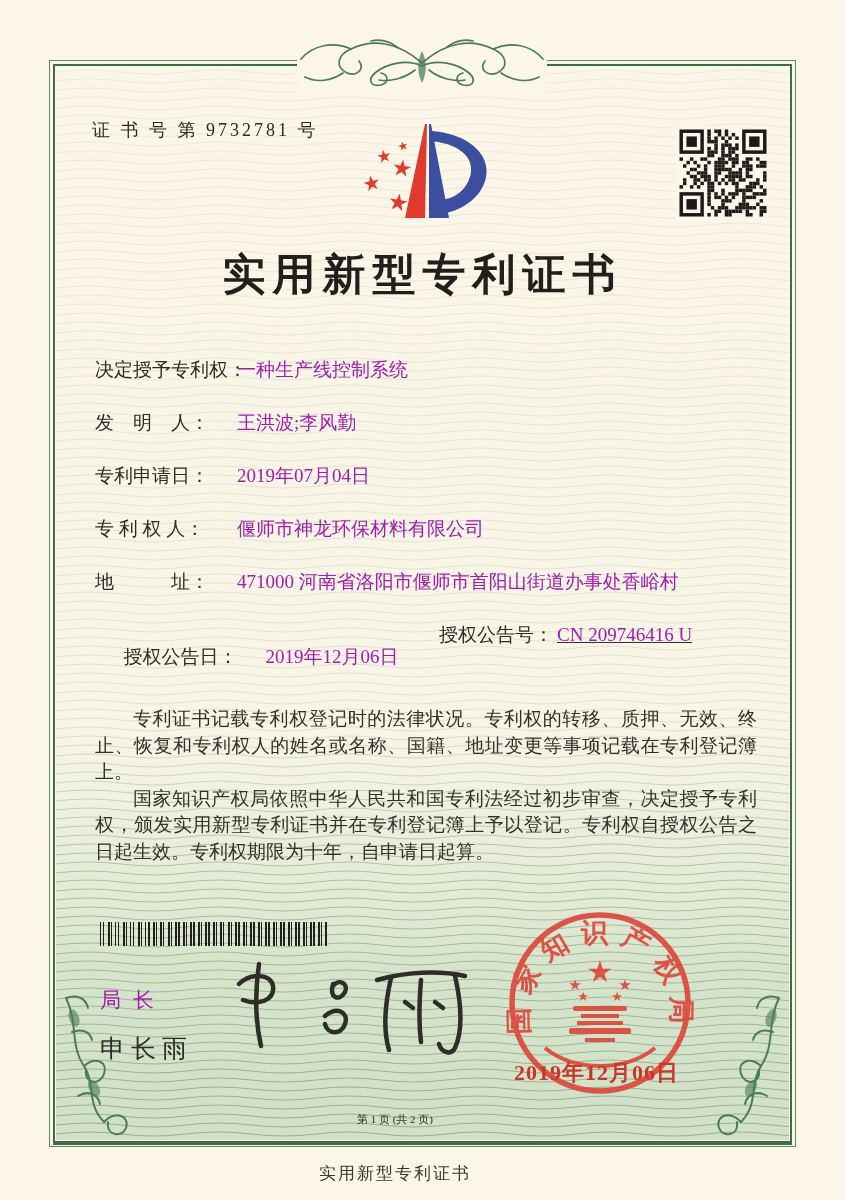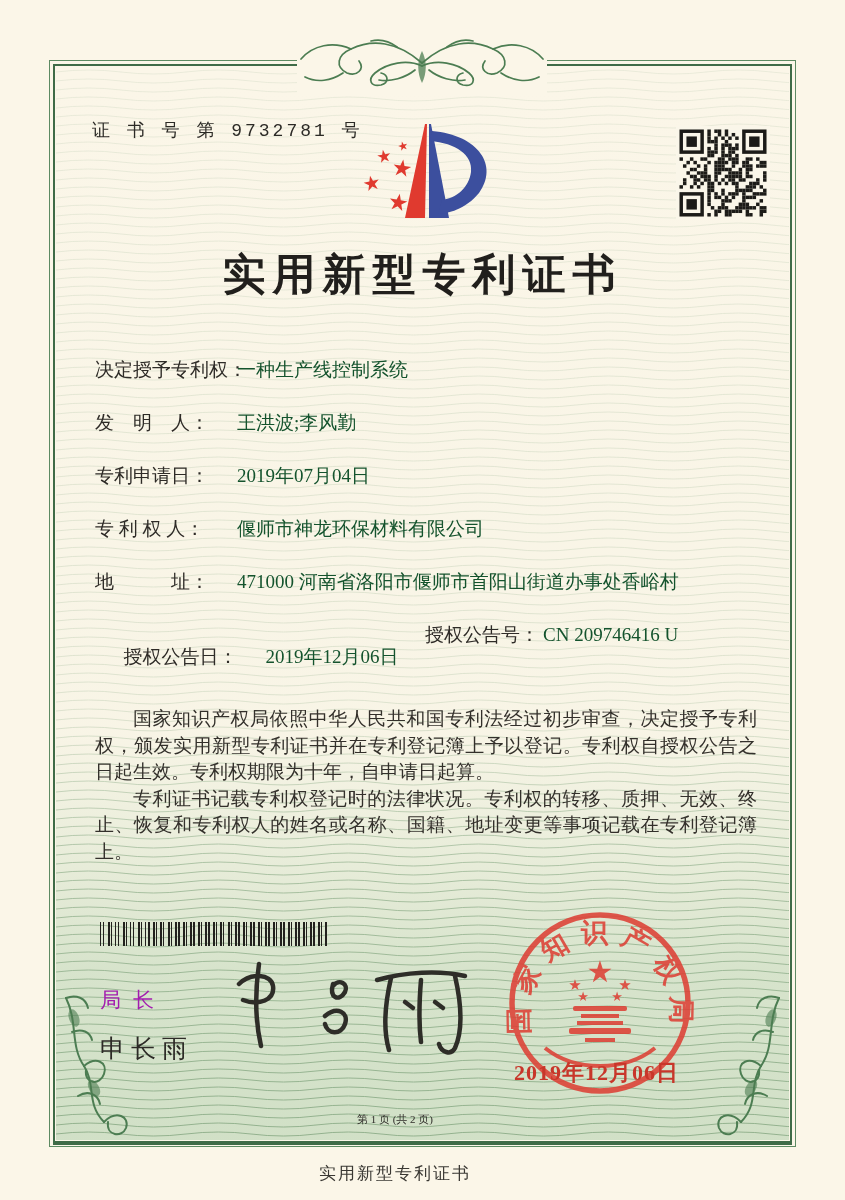--- a/index.html
+++ b/index.html
@@ -22,34 +22,34 @@
     position:absolute;left:53px;top:64px;width:735px;height:1075px;
     border:2px solid #3f6b47;border-bottom-width:4px;
   }
   .waves{position:absolute;left:56px;top:67px;}
   .ornament-top{position:absolute;left:297px;top:33px;}
   .corner-orn{position:absolute;}
   .orn-bl{left:58px;top:992px;}
   .orn-br{left:707px;top:992px;transform:scaleX(-1);}
   .cert-no{
     position:absolute;left:92px;top:118px;
-    font-size:18px;letter-spacing:3px;color:#2c2a26;font-family:Liberation Mono, monospace;
+    font-size:18px;letter-spacing:3px;color:#2c2a26;
   }
   .logo{position:absolute;left:337px;top:116px;}
   .qr{position:absolute;left:676px;top:126px;}
   .title{
     position:absolute;left:0;top:246px;width:845px;
     text-align:center;font-size:43px;font-weight:bold;
     letter-spacing:7px;color:#211f1c;
   }
   .fields{position:absolute;left:95px;top:357px;width:665px;}
   .row{position:relative;height:30px;margin-bottom:23px;font-size:19px;white-space:pre;}
   .lab{display:inline-block;width:142px;color:#2e2b27;}
-  .val{color:#14532d;}
-  .grant{position:absolute;left:330px;top:0;}
+  .val{color:#a21caf;}
+  .grant{position:absolute;left:344px;top:0;text-decoration:underline;}
   .grant .lab{width:auto;margin-right:4px;}
   .paras{
     position:absolute;left:95px;top:706px;width:662px;
     font-size:19px;line-height:26.5px;text-align:justify;color:#33302b;
   }
   .paras p{margin:0;text-indent:2em;}
   .barcode{
     position:absolute;left:100px;top:922px;width:228px;height:24px;
     background:repeating-linear-gradient(90deg,
       #22211e 0 1.5px,rgba(0,0,0,0) 1.5px 3px,
@@ -417,22 +417,22 @@
     <div class="row"><span class="lab">专利申请日：</span><span class="val">2019年07月04日</span></div>
     <div class="row"><span class="lab">专 利 权 人：</span><span class="val">偃师市神龙环保材料有限公司</span></div>
     <div class="row"><span class="lab">地　　　址：</span><span class="val">471000 河南省洛阳市偃师市首阳山街道办事处香峪村</span></div>
     <div class="row">
       <span class="lab">授权公告日：</span><span class="val">2019年12月06日</span>
       <span class="grant"><span class="lab">授权公告号：</span><span class="val">CN 209746416 U</span></span>
     </div>
   </div>
 
   <div class="paras">
+    <p>专利证书记载专利权登记时的法律状况。专利权的转移、质押、无效、终止、恢复和专利权人的姓名或名称、国籍、地址变更等事项记载在专利登记簿上。</p>
     <p>国家知识产权局依照中华人民共和国专利法经过初步审查，决定授予专利权，颁发实用新型专利证书并在专利登记簿上予以登记。专利权自授权公告之日起生效。专利权期限为十年，自申请日起算。</p>
-    <p>专利证书记载专利权登记时的法律状况。专利权的转移、质押、无效、终止、恢复和专利权人的姓名或名称、国籍、地址变更等事项记载在专利登记簿上。</p>
   </div>
 
   <div class="barcode"></div>
 
   <div class="director-label">局长</div>
   <div class="director-name">申长雨</div>
 
   <svg class="signature" width="250" height="115" viewBox="0 0 250 115" aria-hidden="true">
     <g stroke="#2e2d28" stroke-width="4.5" fill="none" stroke-linecap="round">
       <path d="M34,16 C30,44 30,72 36,98"></path>

